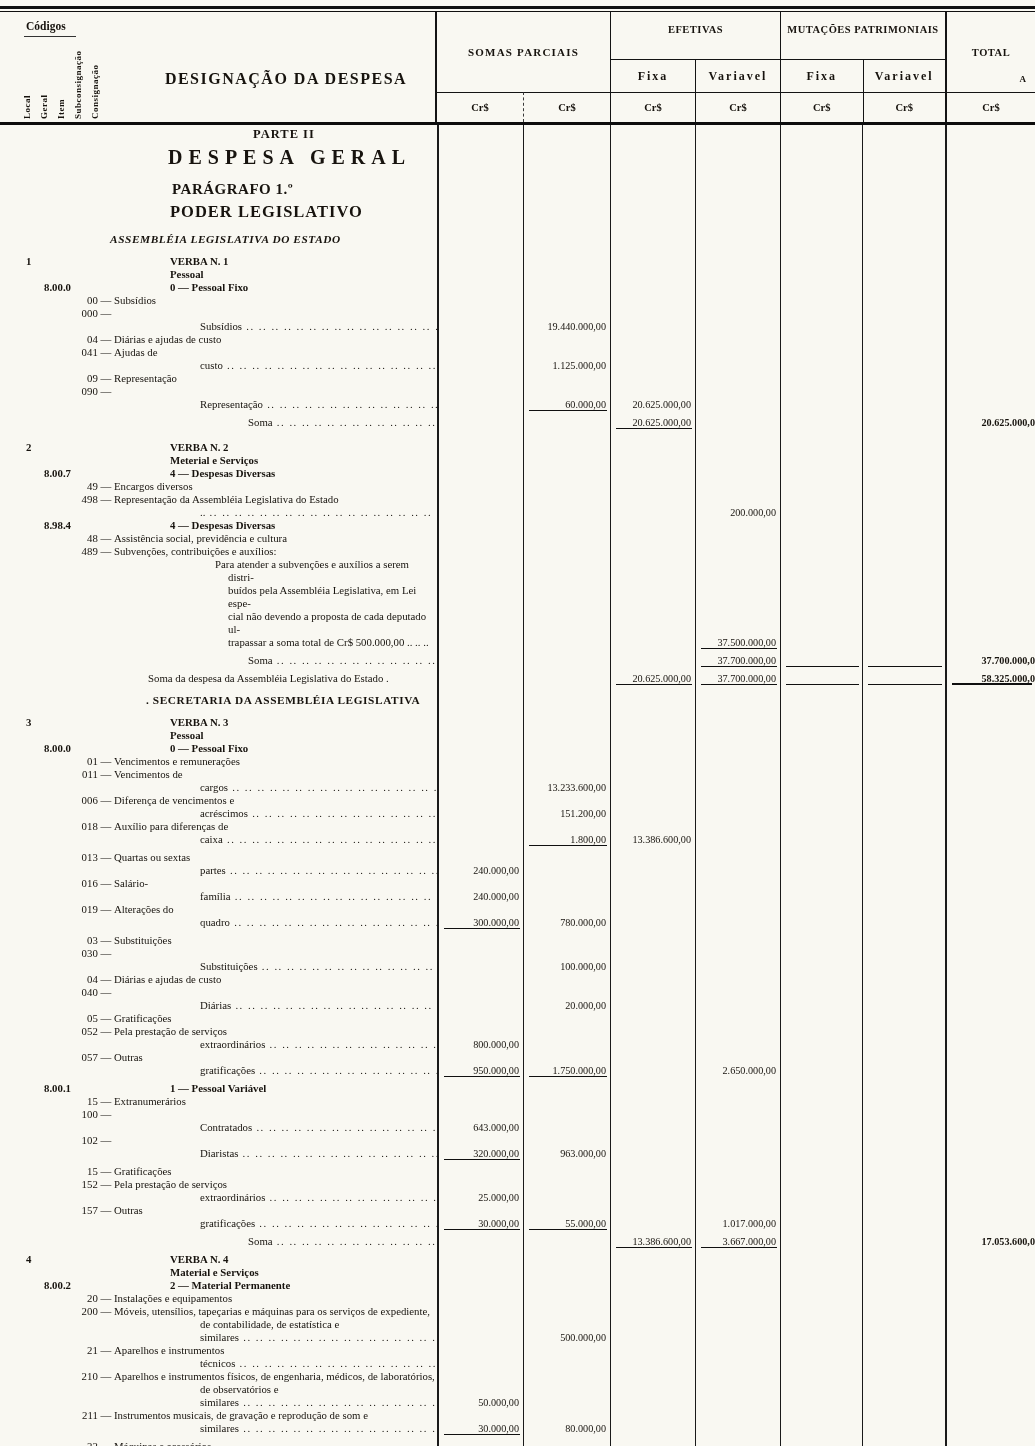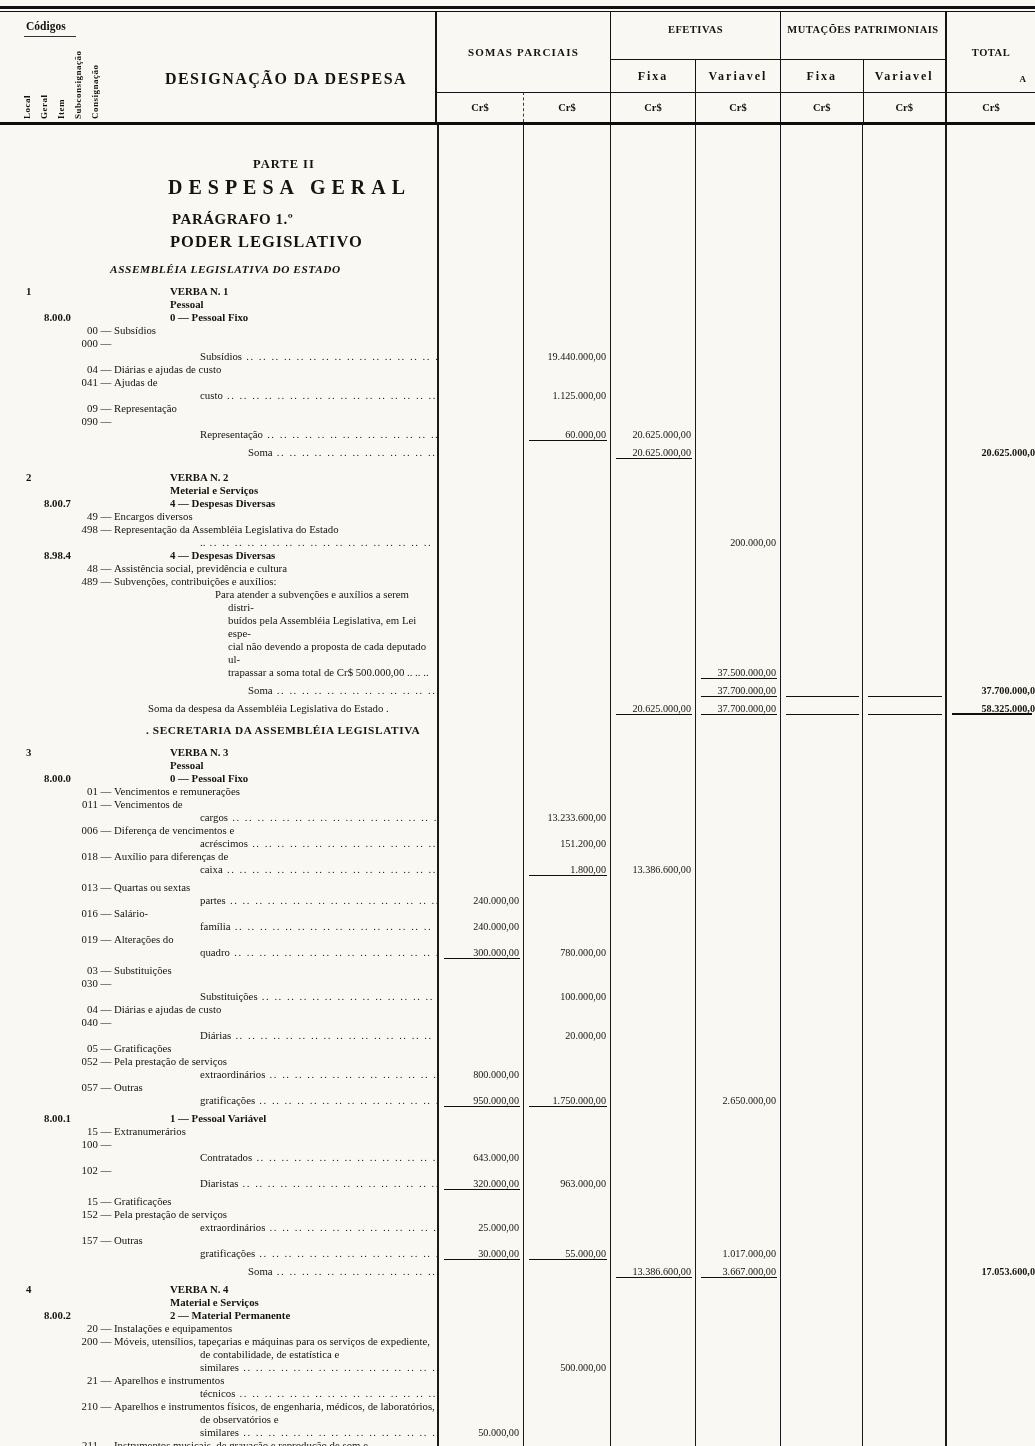--- a/index.html
+++ b/index.html
@@ -48,21 +48,21 @@
   .c2{flex:0 0 85px;border-left:1.5px solid #1a1a1a;}
   .c3{flex:0 0 85px;border-left:1px solid #1a1a1a;}
   .c4{flex:0 0 82px;border-left:1.5px solid #1a1a1a;}
   .c5{flex:0 0 83px;border-left:1px solid #1a1a1a;}
   .c6{flex:0 0 90px;border-left:2px solid #1a1a1a;padding-right:0;font-weight:bold;overflow:hidden;}
   .ul::after{content:"";position:absolute;left:5px;right:3px;bottom:0;height:1.5px;background:#101010;}
   .c6.ul::after{height:2.5px;}
   .gap{height:7px;}
   .gapS{height:5px;}
   .fill{flex:1;}
-  .tparte .des{padding-left:253px;font-weight:bold;font-size:12.5px;letter-spacing:1px;line-height:18px;margin-top:30px;}
+  .tparte .des{padding-left:253px;font-weight:bold;font-size:12.5px;letter-spacing:1px;line-height:18px;}
   .tdespesa .des{padding-left:168px;font-weight:bold;font-size:20px;letter-spacing:6px;line-height:28px;}
   .tparagrafo .des{padding-left:172px;font-weight:bold;font-size:15px;letter-spacing:.5px;line-height:22px;}
   .tpoder .des{padding-left:170px;font-weight:bold;font-size:16.5px;letter-spacing:1px;line-height:24px;}
   .section .des{font-weight:bold;font-size:11.3px;letter-spacing:.6px;line-height:17px;}
   .verba .des,.subtitle .des,.group .des{padding-left:170px;font-weight:bold;}
   .loc{position:absolute;left:26px;top:0;font-weight:bold;}
   .grp{position:absolute;left:44px;top:0;font-weight:bold;}
   .cat .des,.item .des{padding-left:200px;text-indent:-200px;}
   .cbox{display:inline-block;width:114px;text-align:right;text-indent:0;white-space:pre;}
   .soma .des{padding-left:248px;}

